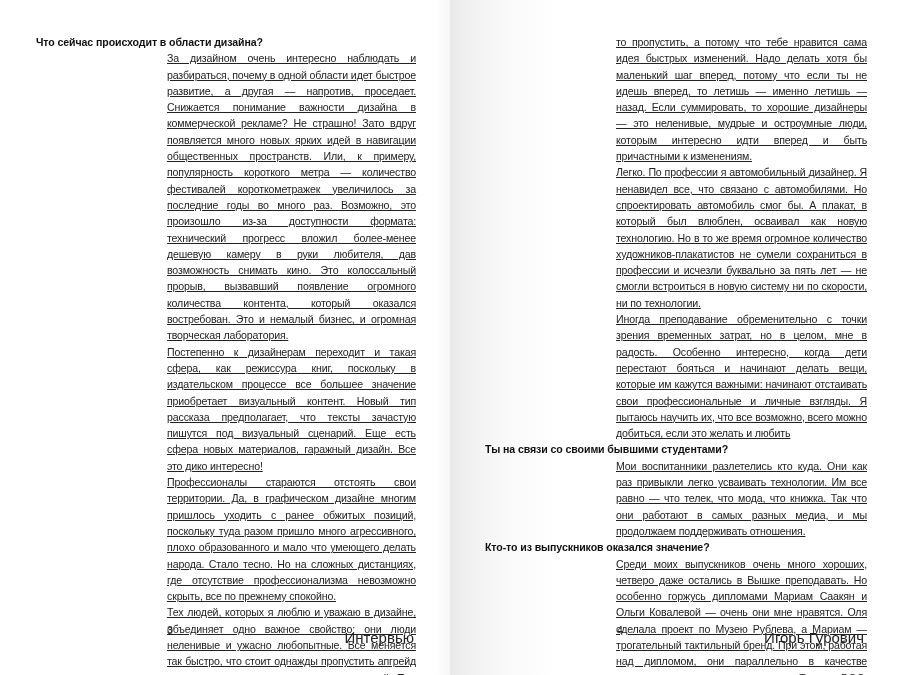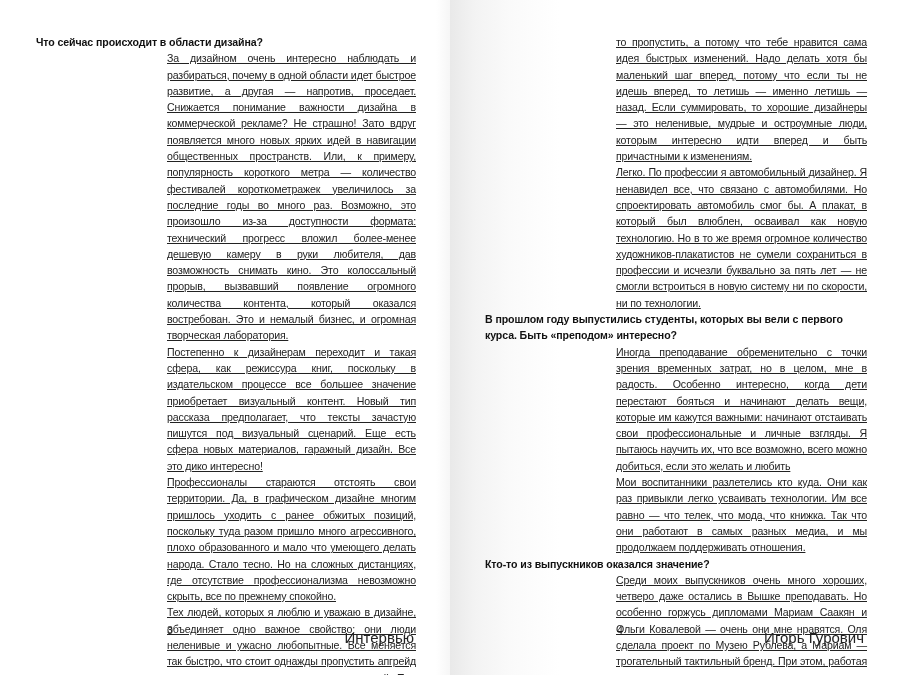--- a/index.html
+++ b/index.html
@@ -46,24 +46,24 @@
   </div>
 
   <div class="page right">
     <div class="content">
       <div class="a">
         <p>то пропустить, а потому что тебе нравится сама идея быстрых изменений. Надо делать хотя бы маленький шаг вперед, потому что если ты не идешь вперед, то летишь — именно летишь — назад. Если суммировать, то хорошие дизайнеры — это неленивые, мудрые и остроумные люди, которым интересно идти вперед и быть причастными к изменениям.</p>
       </div>
       <div class="a">
         <p>Легко. По профессии я автомобильный дизайнер. Я ненавидел все, что связано с автомобилями. Но спроектировать автомобиль смог бы. А плакат, в который был влюблен, осваивал как новую технологию. Но в то же время огромное количество художников-плакатистов не сумели сохраниться в профессии и исчезли буквально за пять лет — не смогли встроиться в новую систему ни по скорости, ни по технологии.</p>
       </div>
-      <div class="q">В прошлом году выпустились студенты, которых вы вели с первого курса. Быть «преподом» интересно?</div>
       <div class="a">
         <p>Иногда преподавание обременительно с точки зрения временных затрат, но в целом, мне в радость. Особенно интересно, когда дети перестают бояться и начинают делать вещи, которые им кажутся важными: начинают отстаивать свои профессиональные и личные взгляды. Я пытаюсь научить их, что все возможно, всего можно добиться, если это желать и любить</p>
       </div>
+      <div class="q">Ты на связи со своими бывшими студентами?</div>
       <div class="a">
         <p>Мои воспитанники разлетелись кто куда. Они как раз привыкли легко усваивать технологии. Им все равно — что телек, что мода, что книжка. Так что они работают в самых разных медиа, и мы продолжаем поддерживать отношения.</p>
       </div>
       <div class="q">Кто-то из выпускников оказался значение?</div>
       <div class="a">
         <p>Среди моих выпускников очень много хороших, четверо даже остались в Вышке преподавать. Но особенно горжусь дипломами Мариам Саакян и Ольги Ковалевой — очень они мне нравятся. Оля сделала проект по Музею Рублева, а Мариам — трогательный тактильный бренд. При этом, работая над дипломом, они параллельно в качестве волонтеров делали плакаты для Театра DOC, кинотеатра пионер, музея игро-</p>
       </div>
     </div>
     <div class="footer-num">4</div>
     <div class="footer-title">Игорь Гурович</div>

